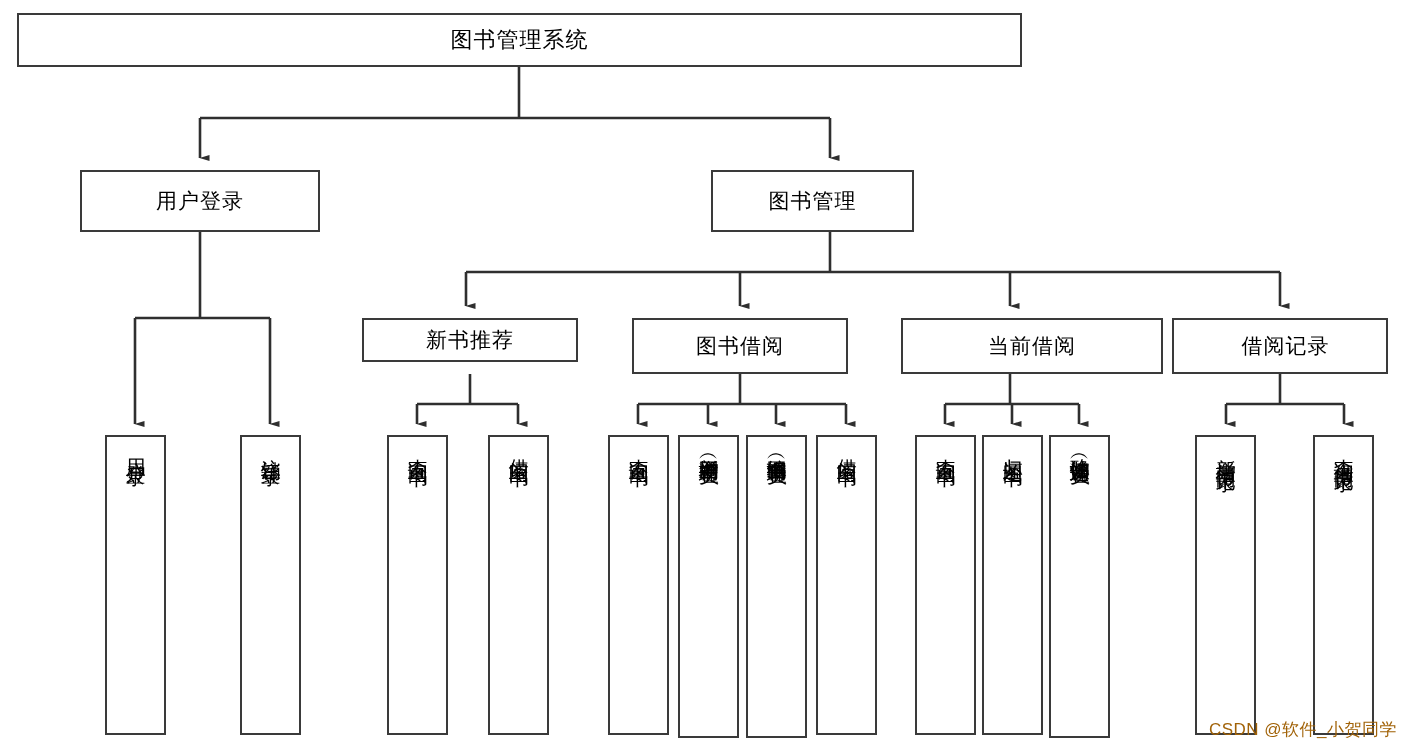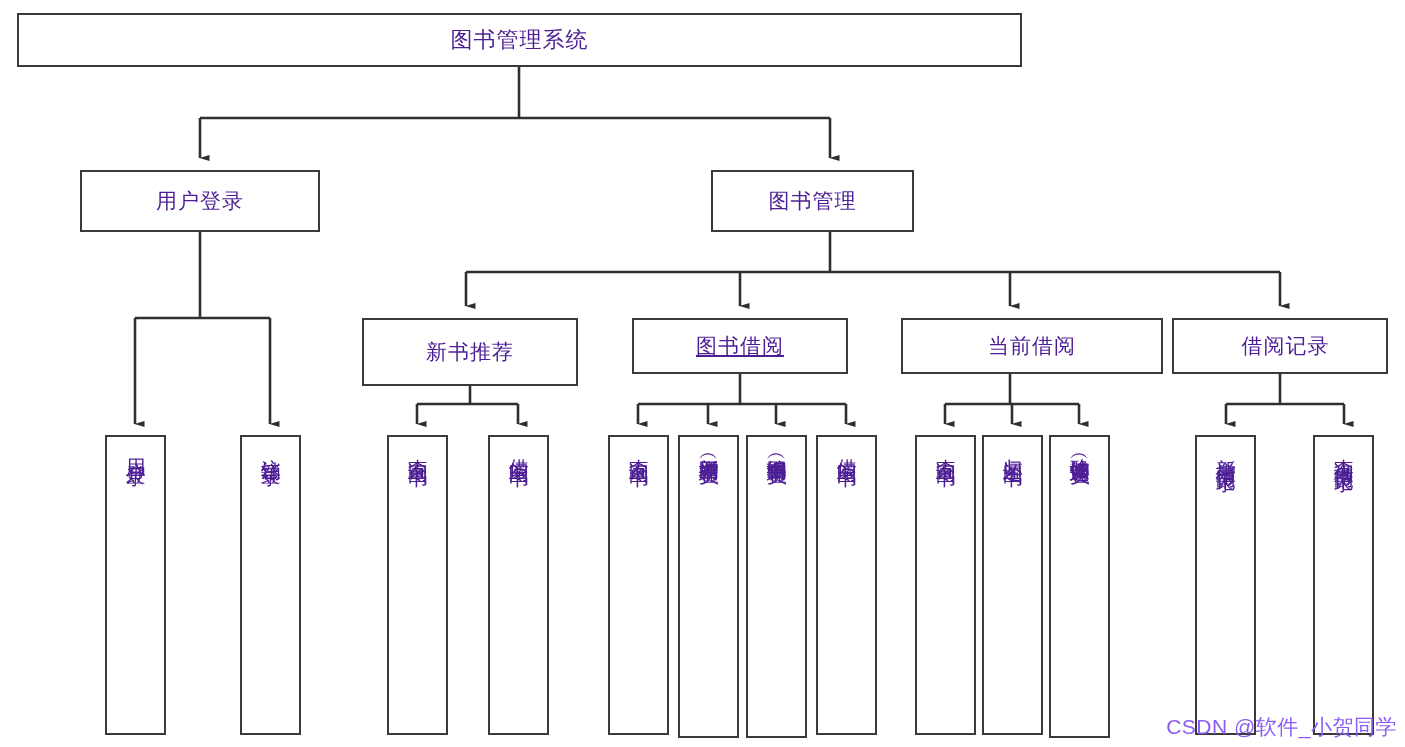--- a/index.html
+++ b/index.html
@@ -12,21 +12,21 @@
   #diagram-root{position:relative;width:1405px;height:747px;background:#fff;}
   svg#wires{position:absolute;left:0;top:0;width:1405px;height:747px;}
   .node{
     position:absolute;
     box-sizing:border-box;
     background:#ffffff;
     border:2px solid #3a3a3a;
     display:flex;
     align-items:center;
     justify-content:center;
-    color:#4c1d95;
+    color:#000000;
     letter-spacing:1px;
   }
   .node.h-node{
     font-size:21px;
     line-height:1.2;
   }
   .node.root-node{font-size:22px;}
   .node.v-node{
     font-size:20px;
     line-height:1.18;
@@ -39,22 +39,22 @@
     text-orientation:upright;
     -webkit-writing-mode:vertical-rl;
     letter-spacing:3px;
     white-space:nowrap;
     display:block;
   }
   .vtext.tall{letter-spacing:1px;}
   #watermark{
     position:absolute;
     right:8px;bottom:6px;
-    font-size:21px;
-    color:#8b5cf6;
+    font-size:17px;
+    color:#a16207;
     letter-spacing:0.5px;
     white-space:nowrap;
     pointer-events:none;
   }
 </style>
 </head>
 <body>
 
 <div id="diagram-root">
 
@@ -113,24 +113,24 @@
     <span>图书管理系统</span>
   </div>
 
   <div class="node h-node" style="left:80px;top:170px;width:240px;height:62px;">
     <span>用户登录</span>
   </div>
   <div class="node h-node" style="left:711px;top:170px;width:203px;height:62px;">
     <span>图书管理</span>
   </div>
 
-  <div class="node h-node" style="left:362px;top:318px;width:216px;height:68px;">
+  <div class="node h-node" style="left:362px;top:318px;width:216px;height:44px;">
     <span>新书推荐</span>
   </div>
-  <div class="node h-node" style="left:632px;top:318px;width:216px;height:56px;text-decoration:underline;">
+  <div class="node h-node" style="left:632px;top:318px;width:216px;height:56px;">
     <span>图书借阅</span>
   </div>
   <div class="node h-node" style="left:901px;top:318px;width:262px;height:56px;">
     <span>当前借阅</span>
   </div>
   <div class="node h-node" style="left:1172px;top:318px;width:216px;height:56px;padding-left:11px;">
     <span>借阅记录</span>
   </div>
 
   <div class="node v-node" style="left:105px;top:435px;width:61px;height:300px;">

